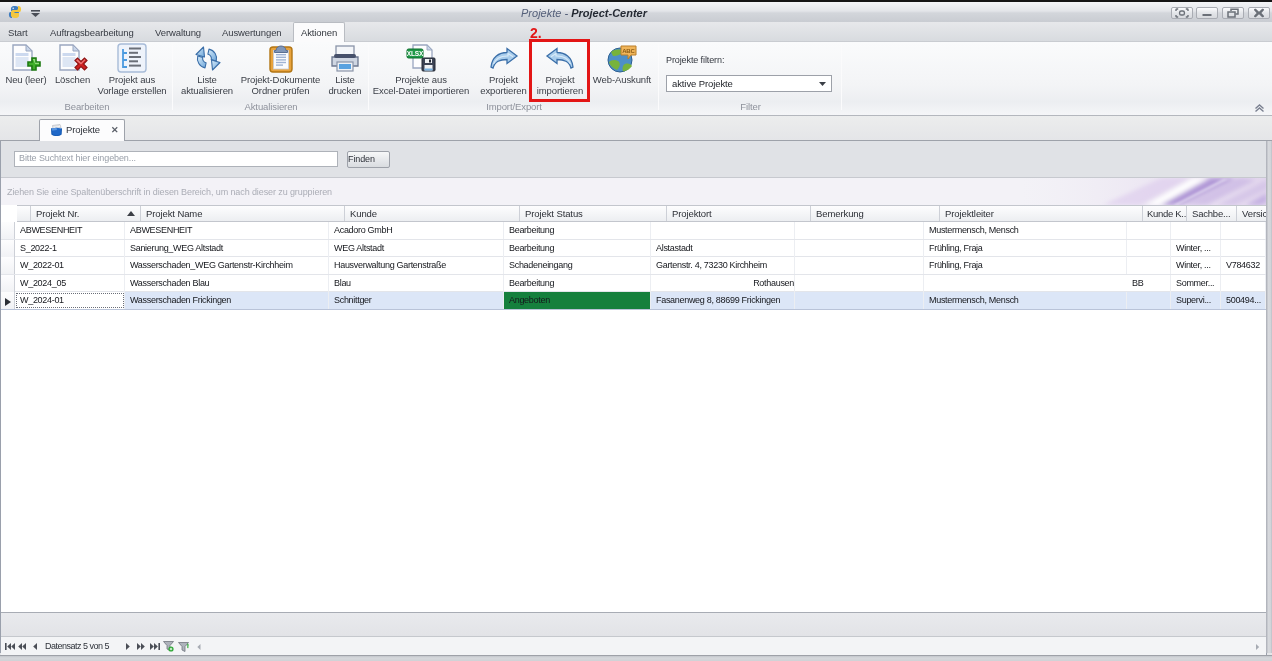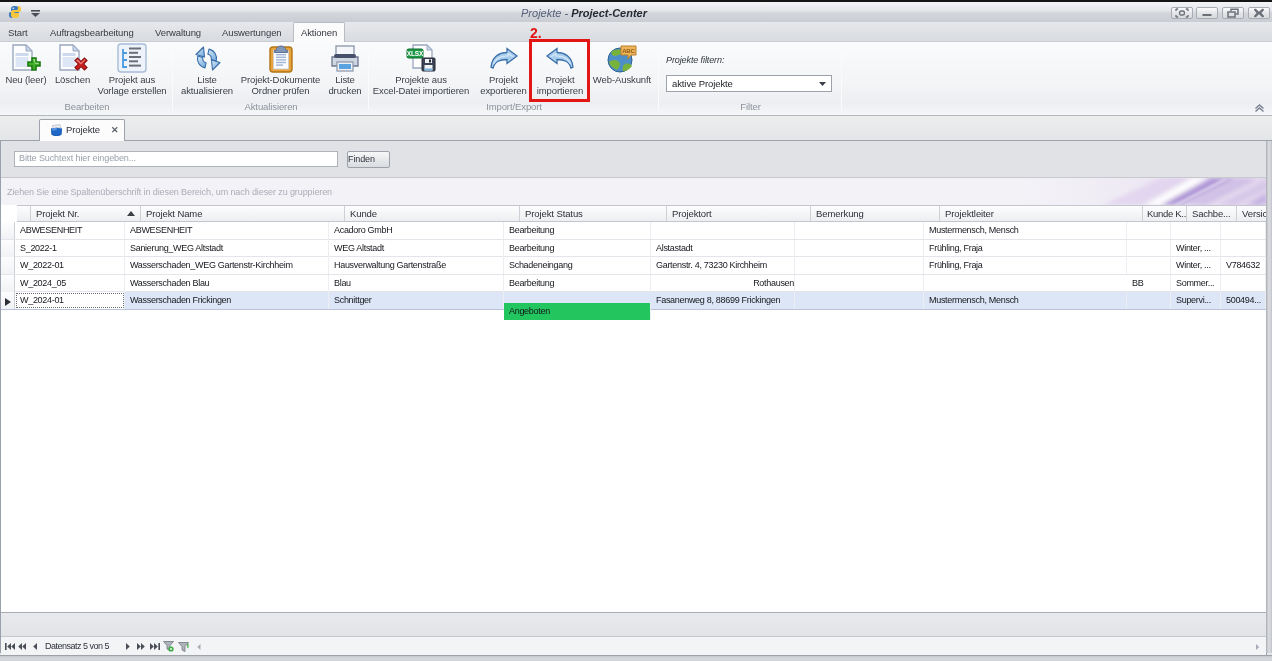--- a/index.html
+++ b/index.html
@@ -252,21 +252,21 @@
   <path d="M4 8 C8 5 13 5 16 7 C14 11 10 12 6 12 Z" fill="#77b33c"></path>
   <path d="M2 18 C4 16 8 15 11 17 C14 19 13 23 10 26 C6 24 3 22 2 18 Z" fill="#77b33c"></path>
   <path d="M18 20 C21 19 24 20 25 22 C23 25 20 27 16 27.5 C15 25 15.5 21 18 20 Z" fill="#77b33c"></path>
   <g>
             <path d="M14 2 L29 2 L29 11 L24 11 L21 15 L21 11 L14 11 Z" fill="#f0b55a" stroke="#ba7f28" stroke-width="1"></path>
   <text x="21.5" y="9" font-size="6" font-weight="bold" fill="#8a5a12" text-anchor="middle" font-family="Liberation Sans">ABC</text>
           </g>
         </svg>
       </span>Web-Auskunft</div>
 
-  <div class="abs" style="left:666px; top:13px; color:#33373f; font-size:9px;font-style:italic;">Projekte filtern:</div>
+  <div class="abs" style="left:666px; top:13px; color:#33373f; font-size:9px;">Projekte filtern:</div>
   <div class="abs" style="left:666px; top:33px; width:166px; height:17px; background:#fff; border:1px solid #9da1a9;">
     <span class="abs" style="left:5px; top:2px; color:#22252b; font-size:9.5px;">aktive Projekte</span>
     <svg class="abs" style="right:4px; top:5px;" width="9" height="6" viewBox="0 0 9 6">
         <path d="M1 1 L8 1 L4.5 5 Z" fill="#3a3e46"></path>
       </svg>
   </div>
 
   <svg class="abs" id="chev" viewBox="0 0 15 11">
     <path d="M3.5 6.5 L7.5 3 L11.5 6.5" stroke="#7a8090" stroke-width="1.4" fill="none"></path>
     <path d="M3.5 9.5 L7.5 6 L11.5 9.5" stroke="#7a8090" stroke-width="1.4" fill="none"></path>
@@ -400,21 +400,21 @@
         </div>
         <div class="grow selrow" style="top:87px;height:17.5px;border-bottom:1px solid #b9c3d8">
           <div class="gcell" style="left:0;width:14px;padding-left:0;background:linear-gradient(#fdfdfe,#f1f2f5);border-right:1px solid #cdd0d7;">
             <svg style="position:absolute;left:4px;top:6px" width="6" height="8" viewBox="0 0 6 8">
               <path d="M0 0 L6 4 L0 8 Z" fill="#2b2e35"></path>
             </svg>
           </div>
           <div class="gcell" style="left:14px;width:110px;background:#fff;outline:1px dotted #6a6e78;outline-offset:-2px;">W_2024-01</div>
           <div class="gcell" style="left:124px;width:204px;background:#dce6f7;">Wasserschaden Frickingen</div>
           <div class="gcell" style="left:328px;width:175px;background:#dce6f7;">Schnittger</div>
-          <div class="gcell" style="left:503px;width:147px;background:#22c55e;margin-top:11px;">Angeboten</div>
+          <div class="gcell" style="left:503px;width:147px;background:#15803d;">Angeboten</div>
           <div class="gcell" style="left:650px;width:144px;background:#dce6f7;">Fasanenweg 8, 88699 Frickingen</div>
           <div class="gcell" style="left:794px;width:129px;background:#dce6f7;"></div>
           <div class="gcell" style="left:923px;width:203px;background:#dce6f7;">Mustermensch, Mensch</div>
           <div class="gcell" style="left:1126px;width:44px;background:#dce6f7;"></div>
           <div class="gcell" style="left:1170px;width:50px;background:#dce6f7;">Supervi...</div>
           <div class="gcell" style="left:1220px;width:45px;background:#dce6f7;">500494...</div>
         </div>
       </div>
   </div>
 

